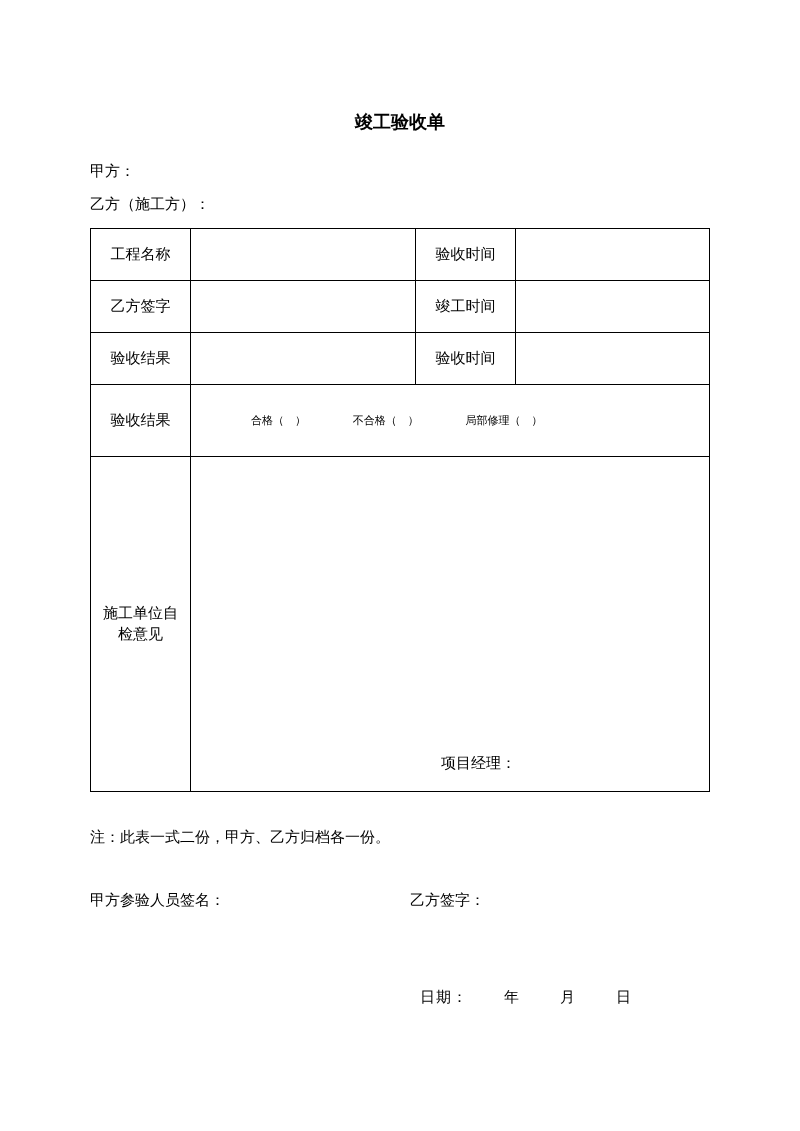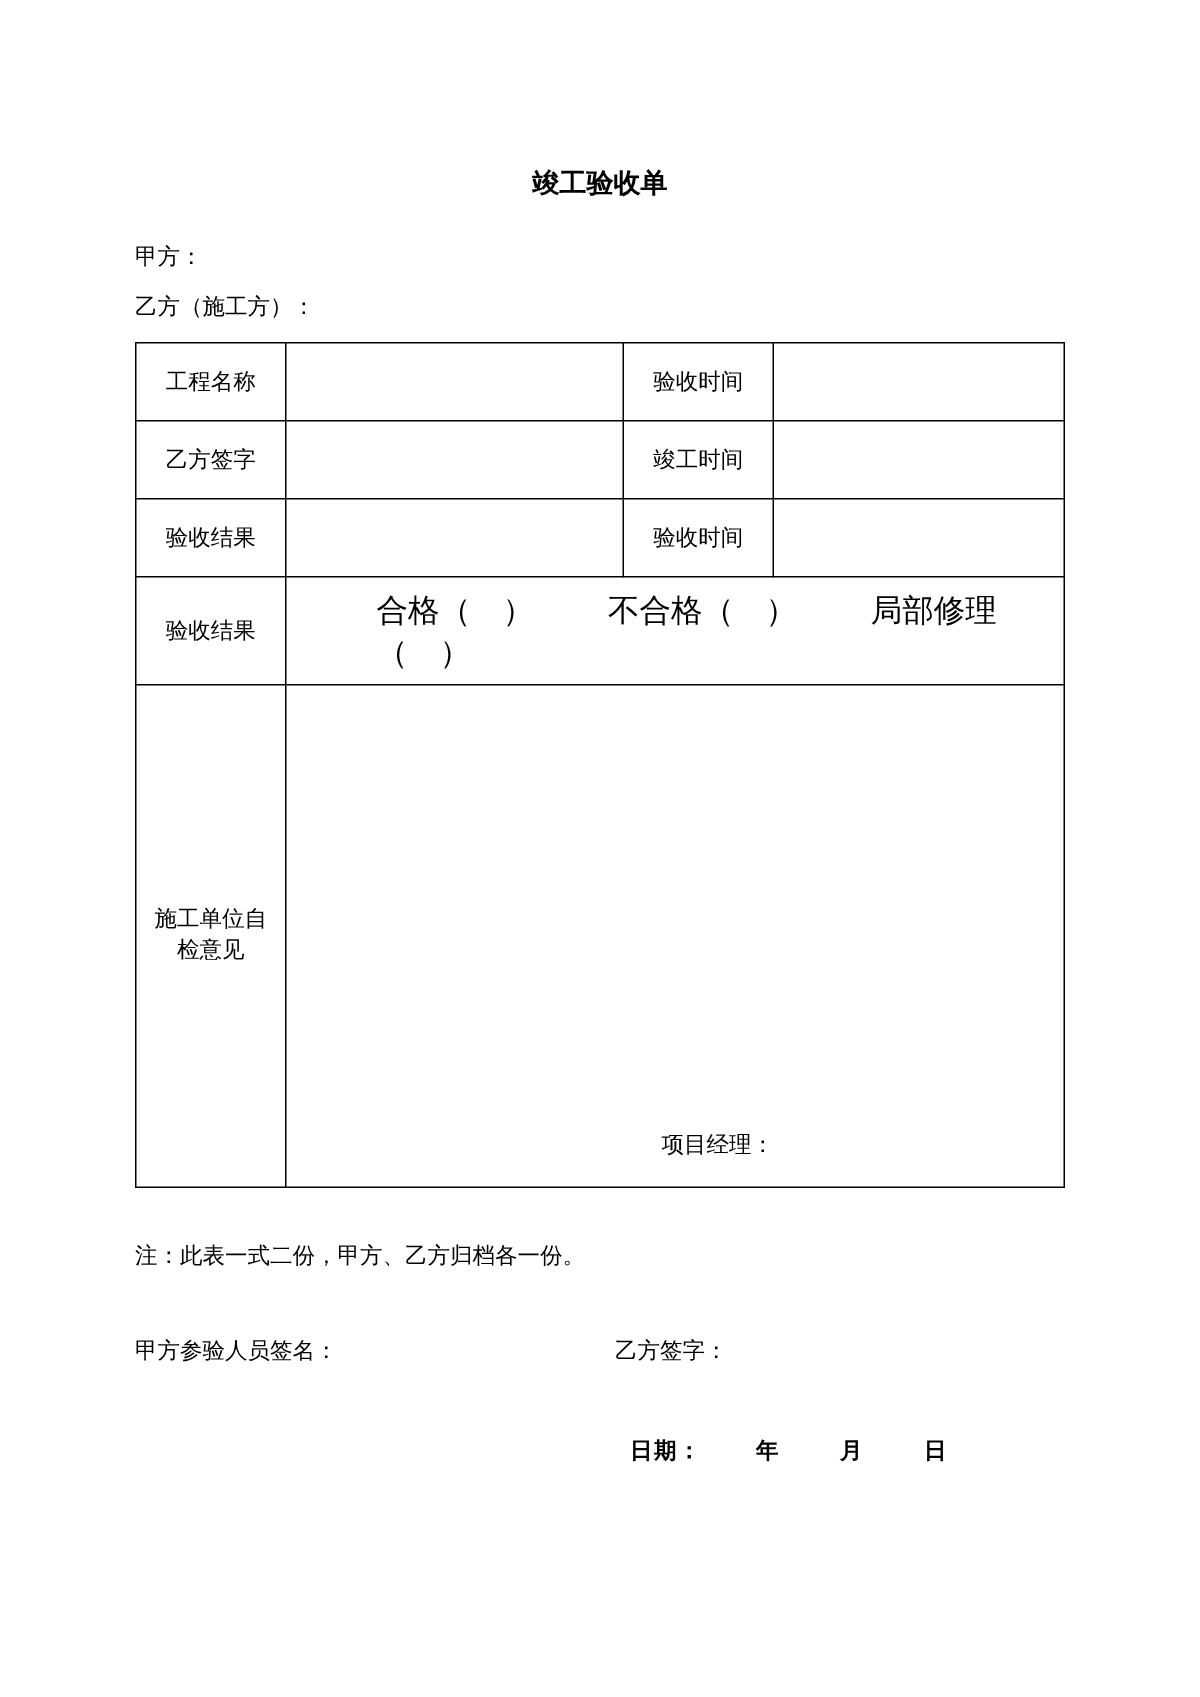--- a/index.html
+++ b/index.html
@@ -46,21 +46,21 @@
     .label-cell-mid {
       width: 100px;
       text-align: center;
     }
     .val-cell-right {
       width: auto;
     }
     .result-row td.result-content {
       padding-left: 60px;
       height: 72px;
-      font-size: 21px;
+      font-size: 11px;
       margin-left: 20px;
     }
     .result-content span {
       margin-right: 44px;
     }
     .big-row td.big-content {
       height: 335px;
       position: relative;
     }
     .pm-label {
@@ -78,24 +78,23 @@
       margin-top: 44px;
       display: flex;
     }
     .sign-left {
       flex: 0 0 320px;
     }
     .sign-right {
       flex: 1;
     }
     .date-row {
-      margin-top: 48px;
+      margin-top: 78px;
       padding-left: 330px;
       letter-spacing: 1px;
-      font-weight: bold;
     }
     .date-row span {
       display: inline-block;
     }
     .date-gap-sm { width: 36px; }
     .date-gap-md { width: 40px; }
   </style>
 </head>
 <body>
 

